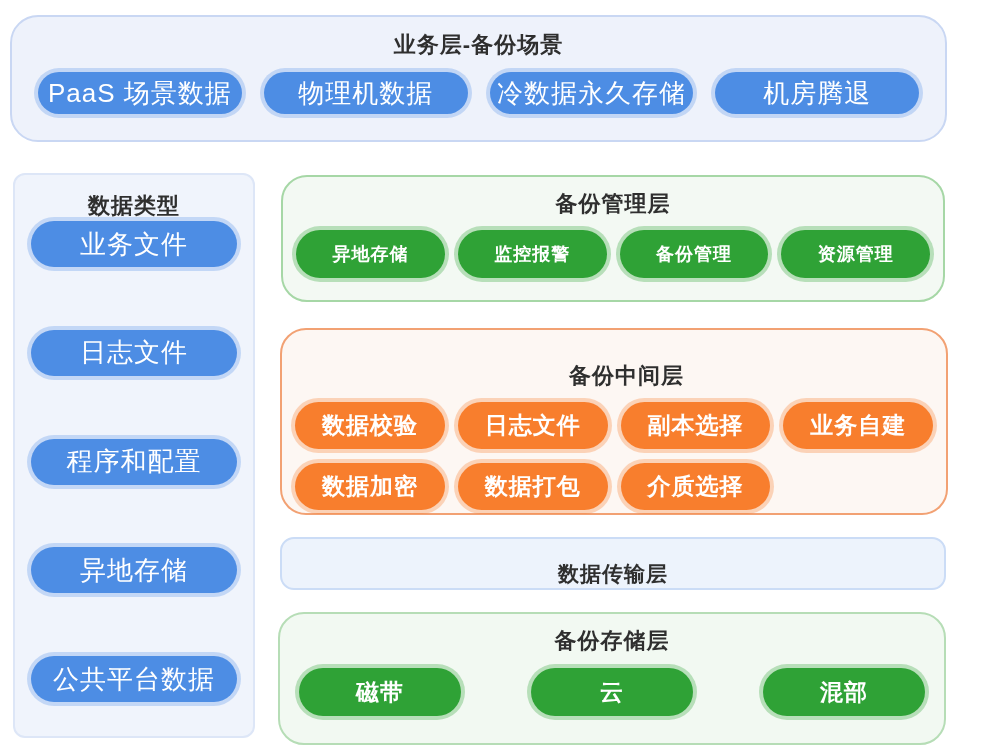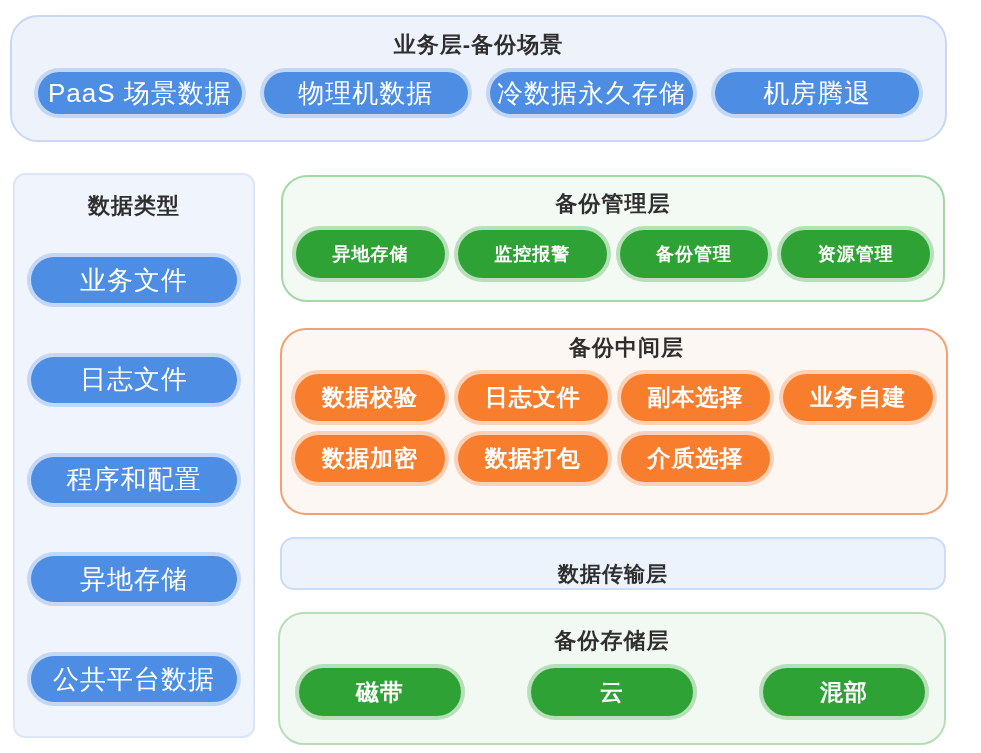--- a/index.html
+++ b/index.html
@@ -57,41 +57,41 @@
   
   .sidebar {
     left: 13px; top: 173px; width: 242px; height: 565px;
     background: var(--sidebar-bg); border-color: var(--sidebar-border);
     border-radius: 12px;
     display: flex; flex-direction: column;
     padding: 16px 16px 34px;
   }
   .sidebar .pills {
     flex: 1; display: flex; flex-direction: column;
-    justify-content: space-between; margin-top: 36px;
+    justify-content: space-between; 
   }
   .sidebar .pill { height: 46px; width: 206px; align-self: center; }
 
   
   .management {
     left: 281px; top: 175px; width: 664px; height: 127px;
     background: var(--management-bg); border-color: var(--management-border);
     border-radius: 26px;
   }
   .management .panel-title { margin-top: 12px; }
   .management .pills { display: flex; gap: 13px; padding: 0 13px; margin-top: 11px; }
   .management .pill { flex: 1; height: 48px; font-size: 18px; }
 
   
   .middle {
     left: 280px; top: 328px; width: 668px; height: 187px;
     background: var(--middle-bg); border-color: var(--middle-border);
     border-radius: 26px;
   }
-  .middle .panel-title { margin-top: 3px; padding-left: 25px; }
+  .middle .panel-title { margin-top: 31px; padding-left: 25px; }
   .middle .pills {
     display: grid; grid-template-columns: repeat(4, 1fr);
     gap: 14px 13px; padding: 0 13px; margin-top: 11px;
   }
   .middle .pill { height: 47px; font-size: 23px; }
 
   
   .transport {
     left: 280px; top: 537px; width: 666px; height: 53px;
     background: var(--transport-bg); border-color: var(--transport-border);

